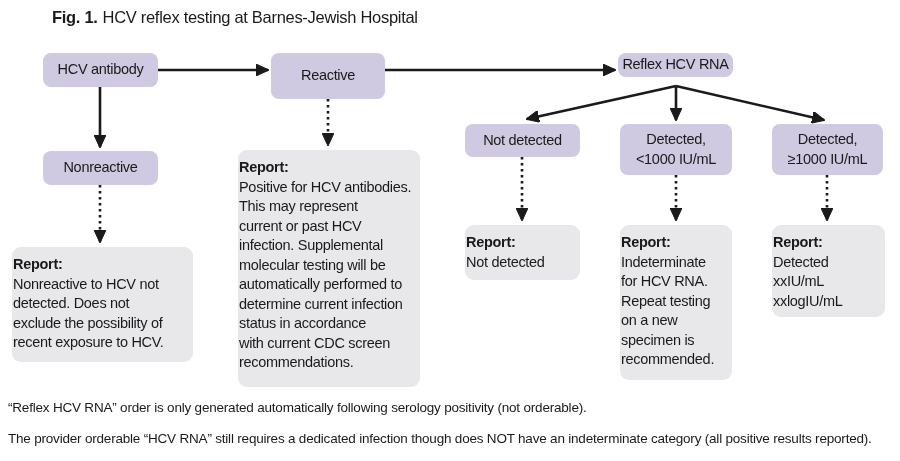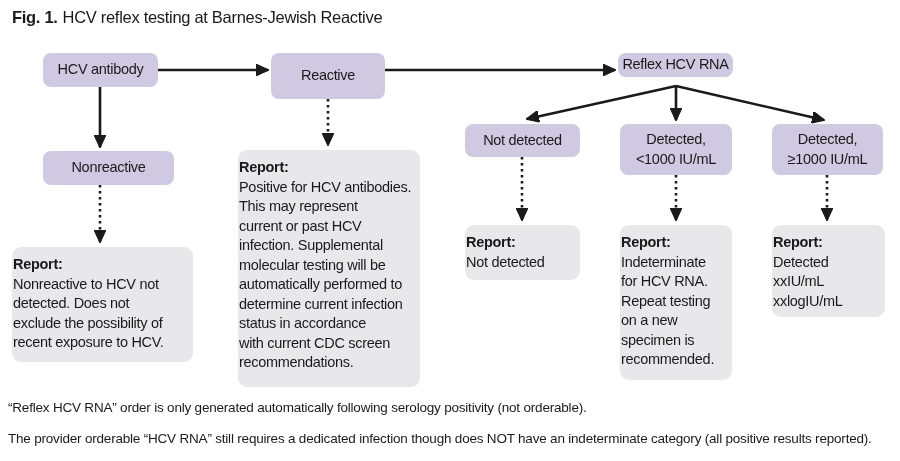--- a/index.html
+++ b/index.html
@@ -6,33 +6,33 @@
     --node-fill:#cfc9e1;
     --report-fill:#e8e7e9;
     --ink:#1a1a1a;
   }
   html,body{margin:0;padding:0;background:#ffffff;}
   .canvas{
     position:relative;width:900px;height:461px;background:#ffffff;overflow:hidden;
     font-family:"Liberation Sans",sans-serif;color:var(--ink);
   }
   .title{position:absolute;left:12px;top:8px;font-size:16.5px;letter-spacing:-0.3px;}
-  .title .b{font-weight:700;margin-right:5px;}
+  .title .b{font-weight:700;margin-right:5px;margin-left:40px;}
   .arrows{position:absolute;left:0;top:0;width:900px;height:461px;pointer-events:none;}
 
   .node{
     position:absolute;background:var(--node-fill);border-radius:8px;
     display:flex;align-items:center;justify-content:center;text-align:center;
     font-size:14.5px;line-height:1.33;letter-spacing:-0.3px;white-space:pre-line;
     box-sizing:border-box;padding:2px 4px;
   }
   .n-antibody{left:43px;top:53px;width:115px;height:34px;}
   .n-reactive{left:271px;top:53px;width:114px;height:46px;}
   .n-reflex{left:618px;top:53px;width:115px;height:24px;}
-  .n-nonreactive{left:43px;top:151px;width:131px;height:34px;}
+  .n-nonreactive{left:43px;top:151px;width:115px;height:34px;}
   .n-notdetected{left:465px;top:124px;width:115px;height:33px;}
   .n-lt1000{left:620px;top:124px;width:112px;height:51px;}
   .n-ge1000{left:772px;top:124px;width:111px;height:51px;}
 
   .report{
     position:absolute;background:var(--report-fill);border-radius:9px;
     box-sizing:border-box;padding:8px 1px;font-size:14.5px;line-height:19.5px;
     letter-spacing:-0.3px;
   }
   .report .rlabel{font-weight:700;}
@@ -48,21 +48,21 @@
   .f2{top:431px;}
 
   svg line, svg path{stroke:var(--ink);}
 </style>
 </head>
 <body>
 
 <div class="canvas">
 
   <div class="title">
-    <span class="b">Fig. 1.</span><span>HCV reflex testing at Barnes-Jewish Reactive</span>
+    <span class="b">Fig. 1.</span><span>HCV reflex testing at Barnes-Jewish Hospital</span>
   </div>
 
   <svg class="arrows" viewBox="0 0 900 461" xmlns="http://www.w3.org/2000/svg">
     <defs>
       <marker id="ah" markerUnits="userSpaceOnUse" markerWidth="13" markerHeight="12" viewBox="0 0 13 12" refX="12" refY="6" orient="auto">
         <path d="M0,0 L13,6 L0,12 Z" fill="#1a1a1a" stroke="none"></path>
       </marker>
     </defs>
 
     <line x1="158" y1="70" x2="268" y2="70" stroke-width="2.6" marker-end="url(#ah)"></line>

